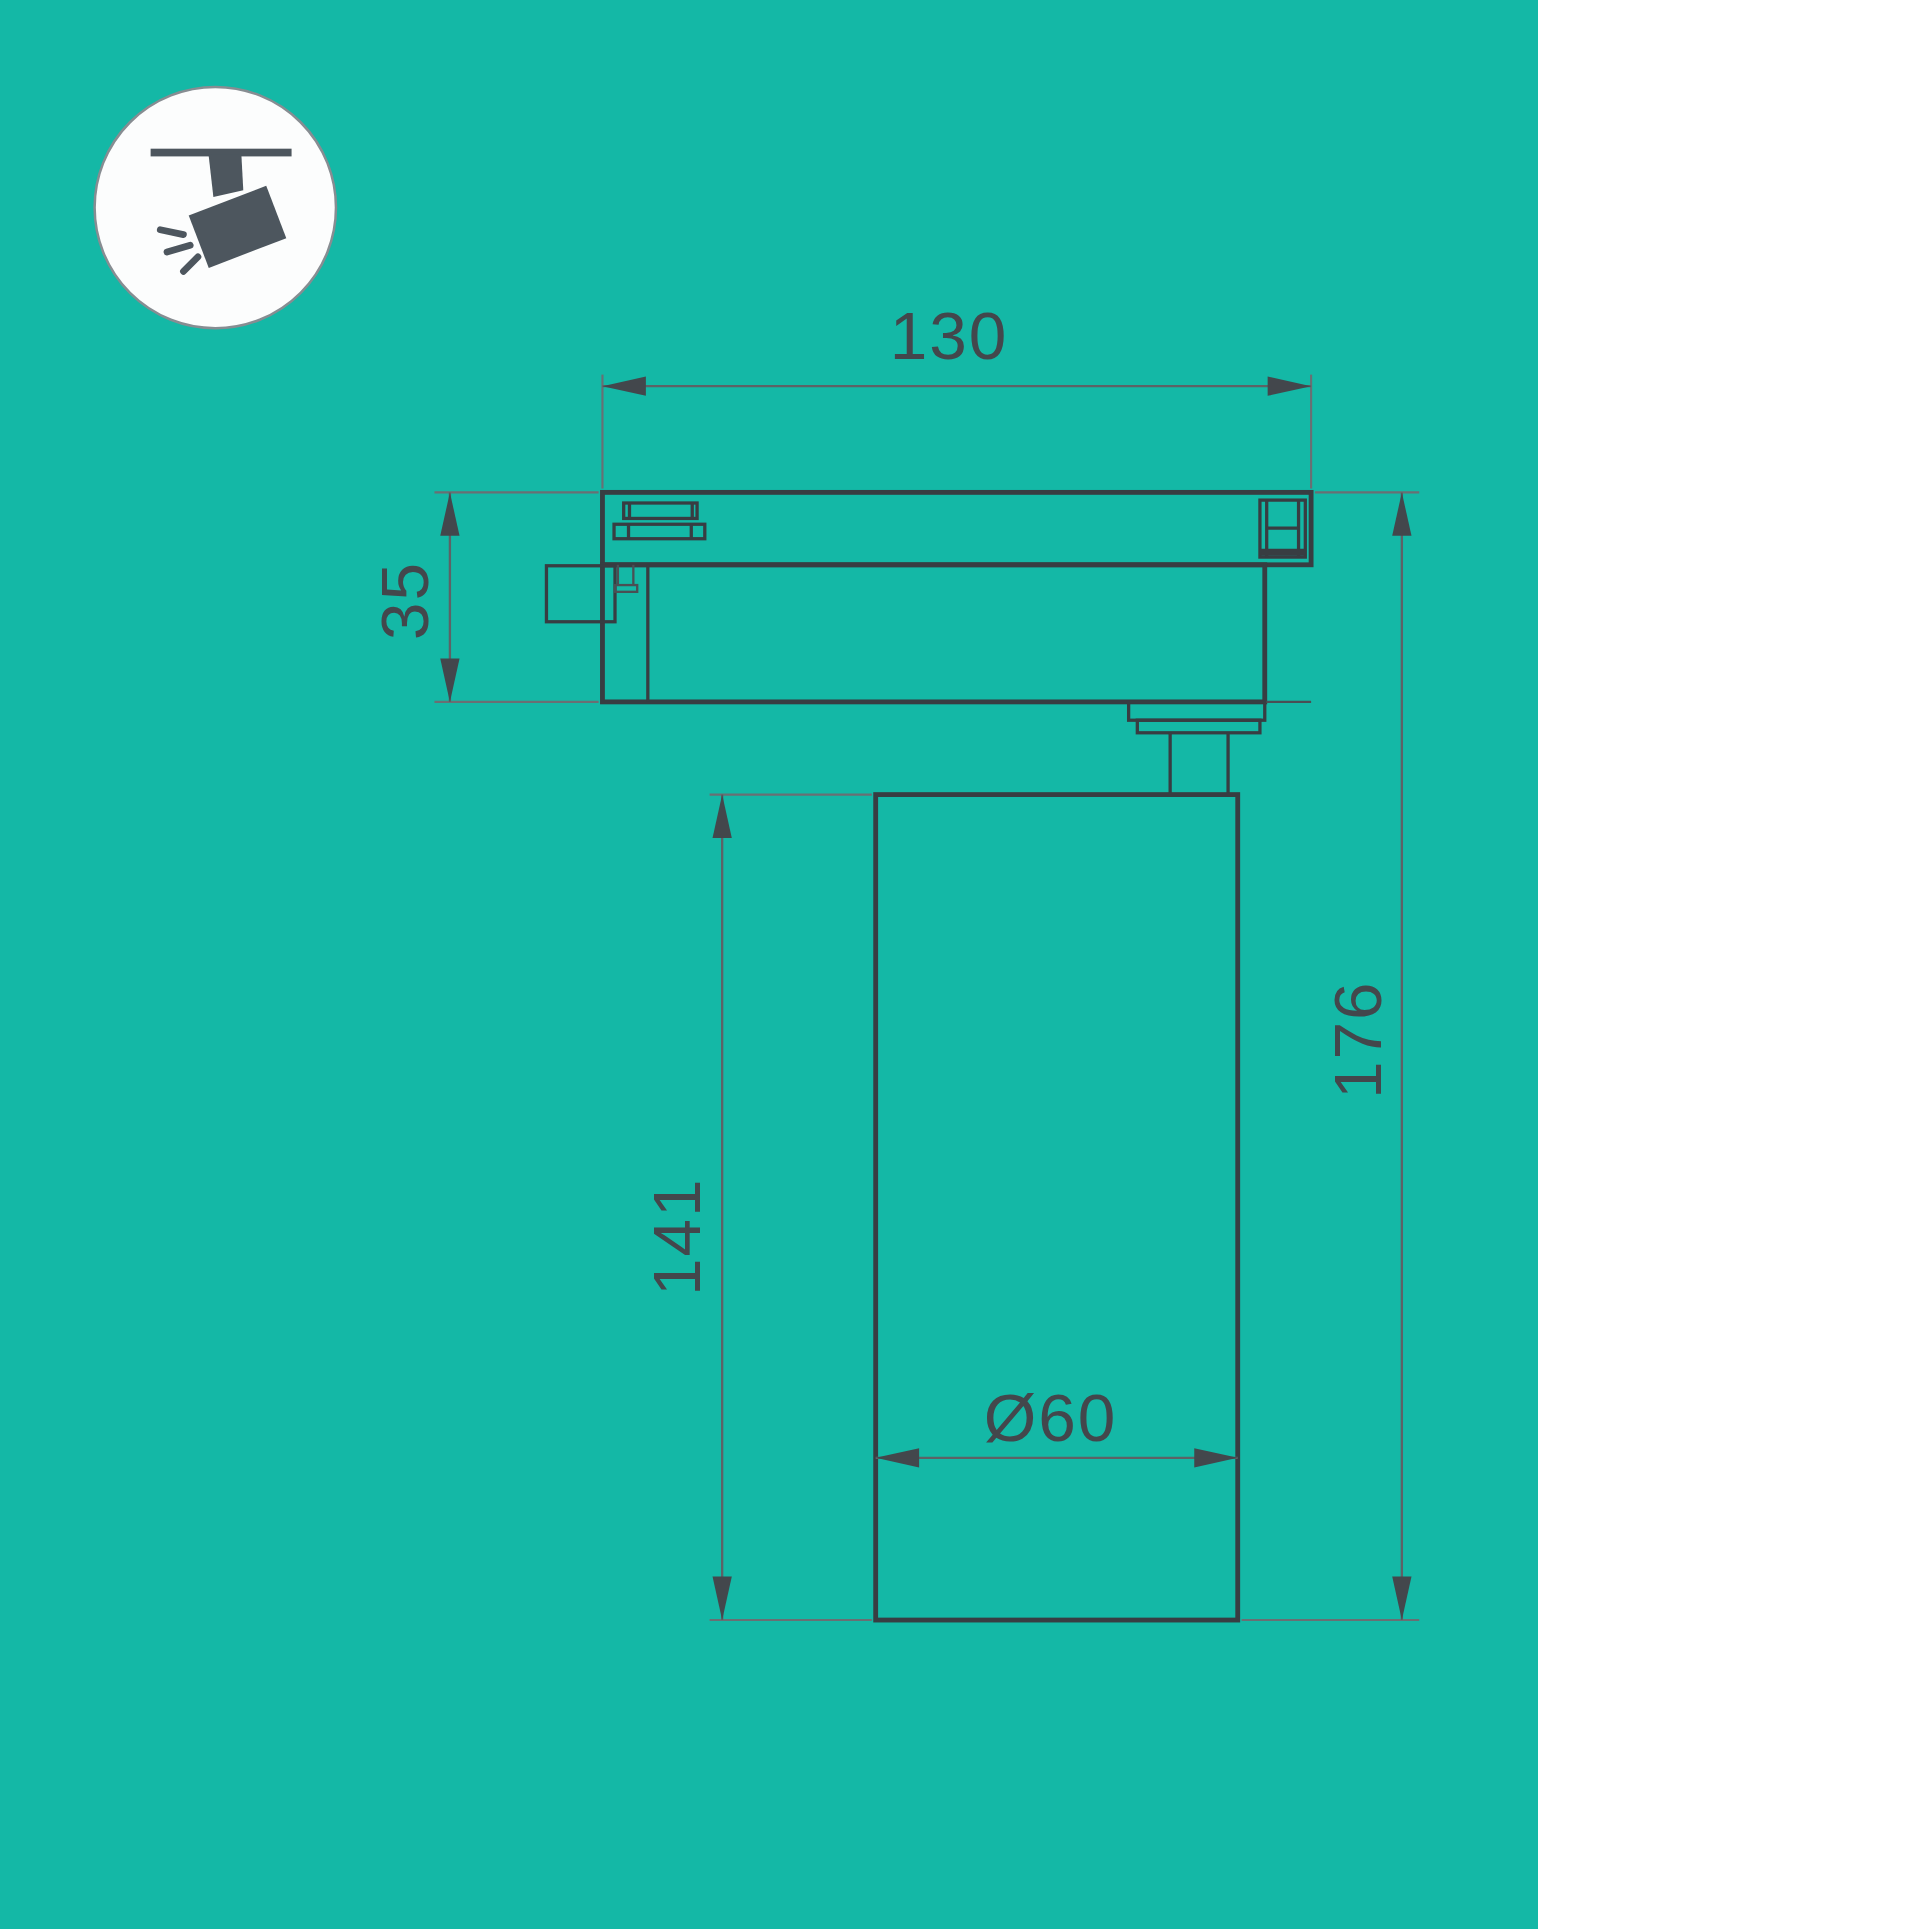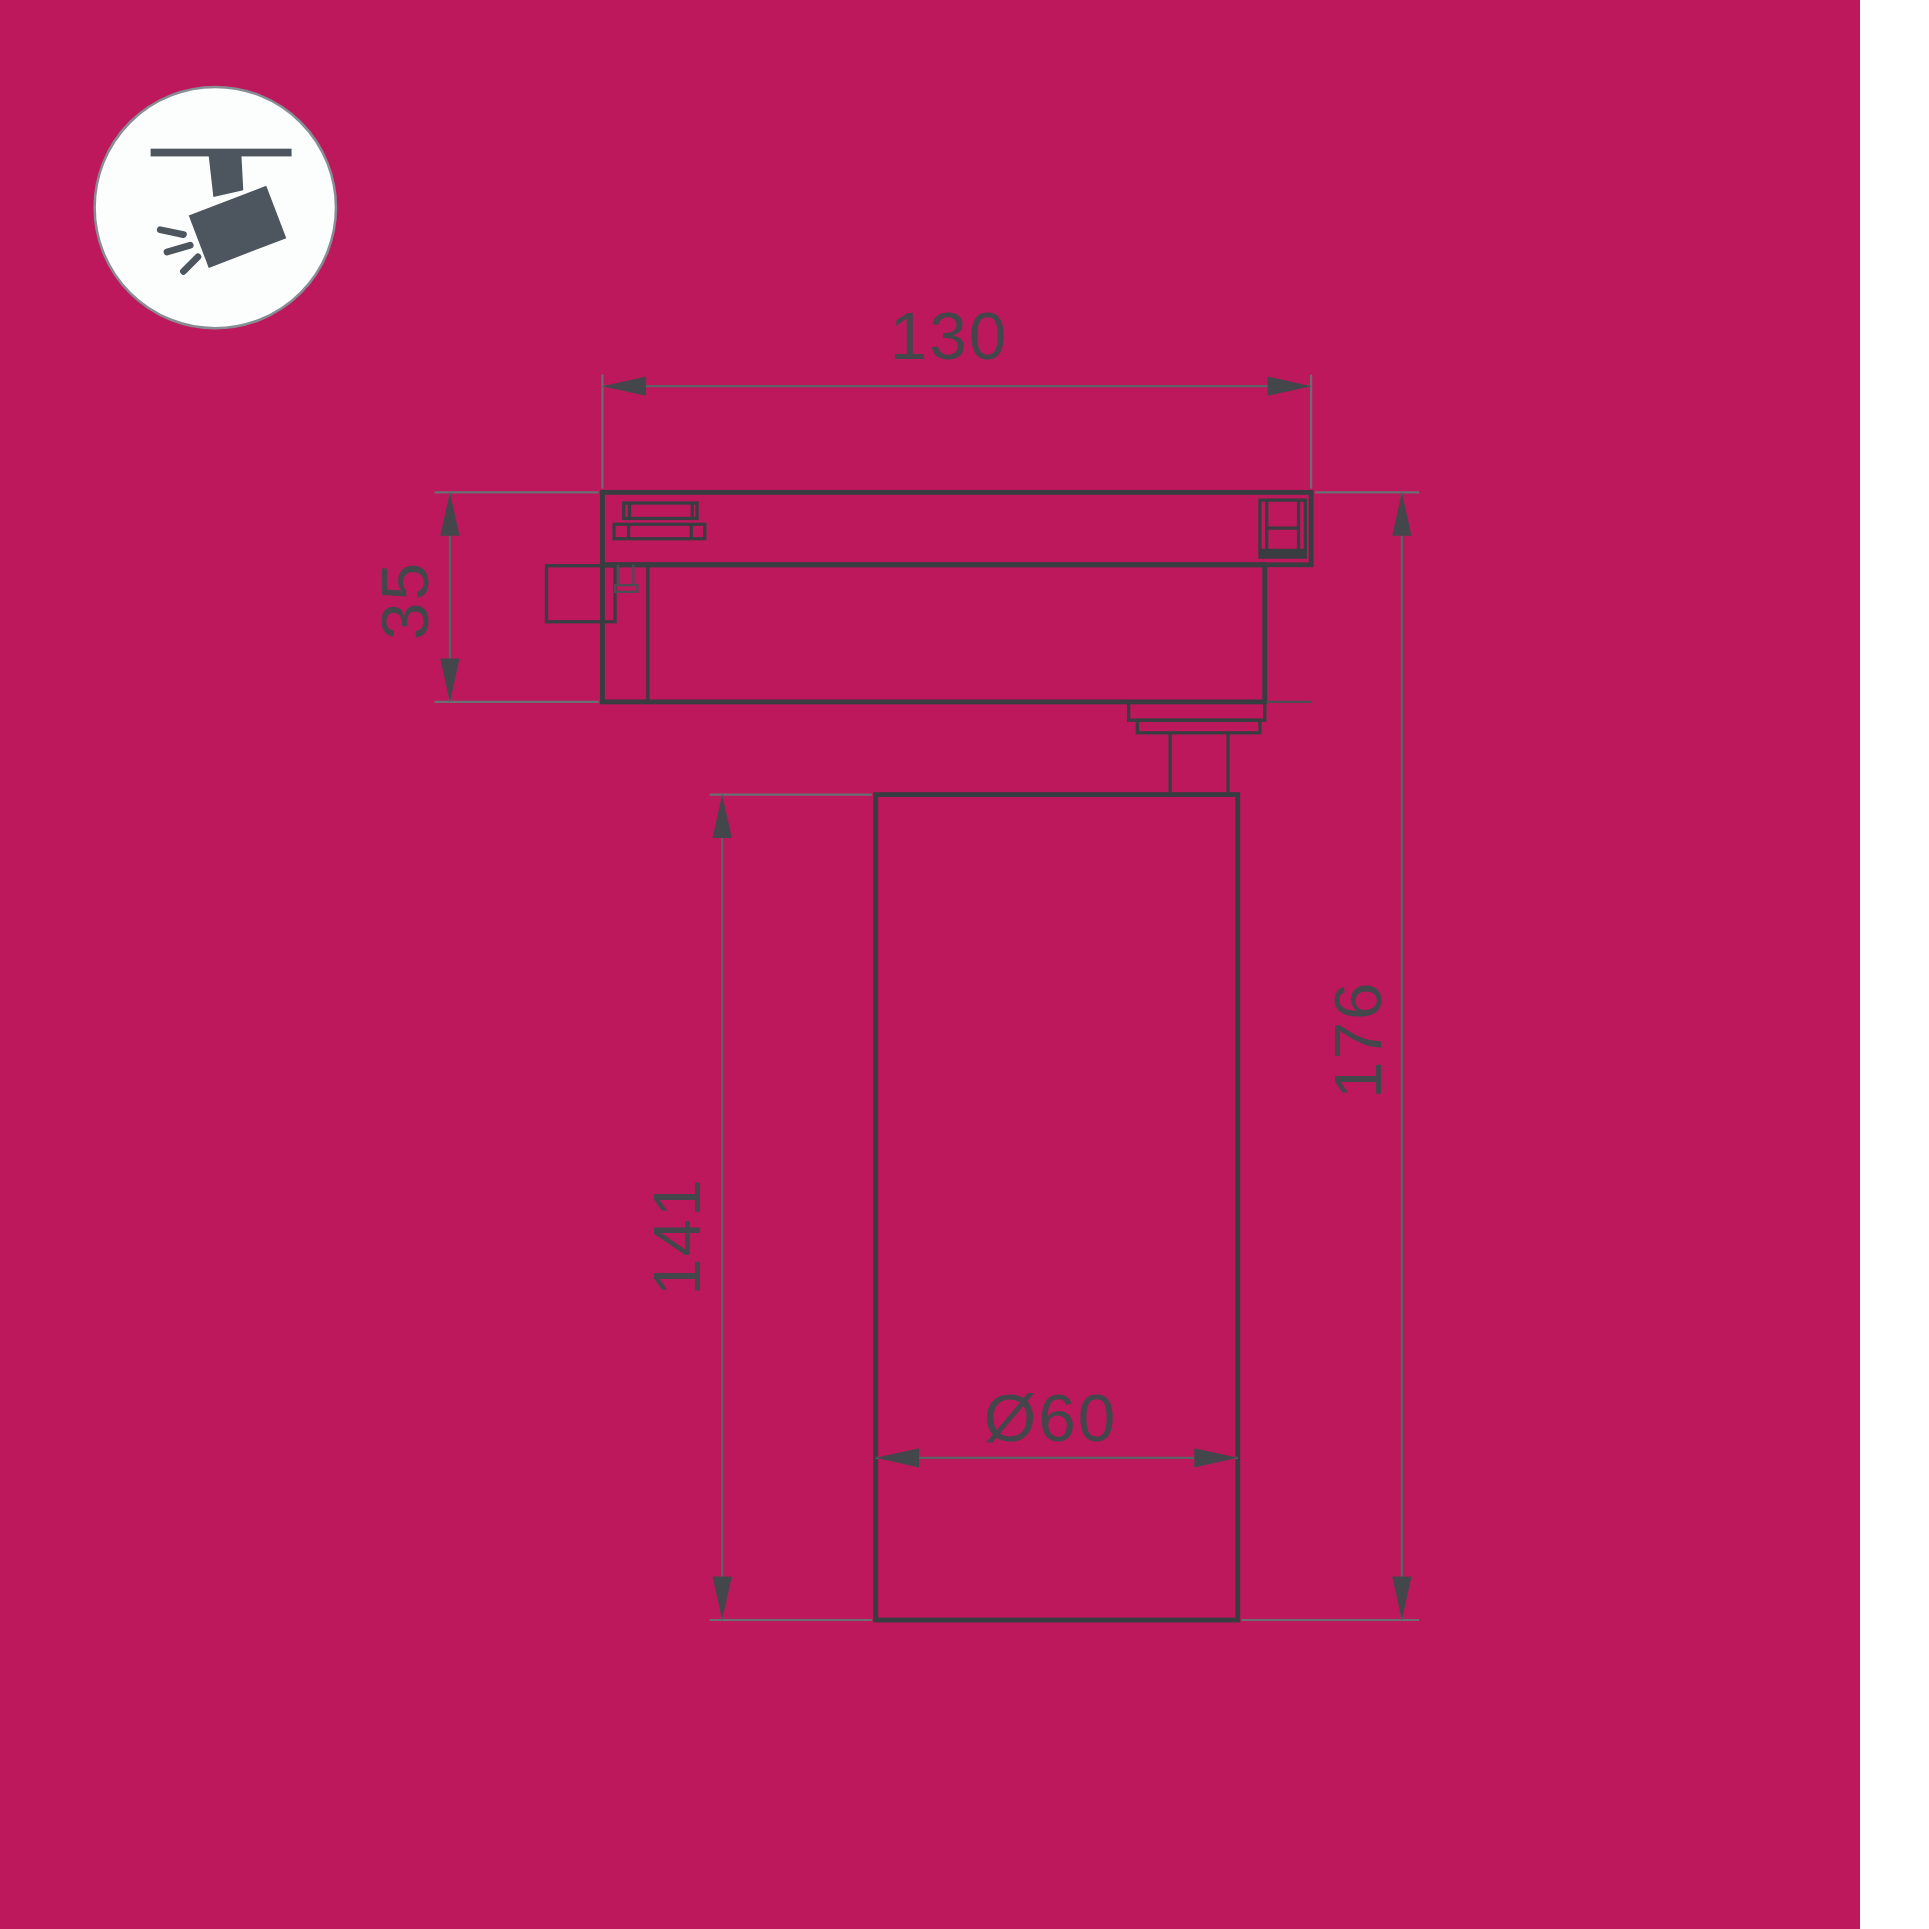--- a/index.html
+++ b/index.html
@@ -1,17 +1,17 @@
 <!DOCTYPE html>
 <html><head>
 <meta charset="utf-8">
 <style>
   html,body{margin:0;padding:0;background:#ffffff;}
   .page{
-    width:1860px;height:1929px;position:relative;background:#be185d;
+    width:1538px;height:1929px;position:relative;background:#14b8a6;
     font-family:"Liberation Sans", sans-serif;
   }
   svg{display:block;}
   
   .outline-thick{fill:none;stroke:#383d42;stroke-width:5;}
   .outline-med{fill:none;stroke:#383d42;stroke-width:3.4;}
   .outline-thin{fill:none;stroke:#4a4f54;stroke-width:2.4;}
   .dim-line{fill:none;stroke:#5d6266;stroke-width:2.4;}
   .ext-line{fill:none;stroke:#6a6f73;stroke-width:2.2;}
   .arrow{fill:#43474c;stroke:none;}

